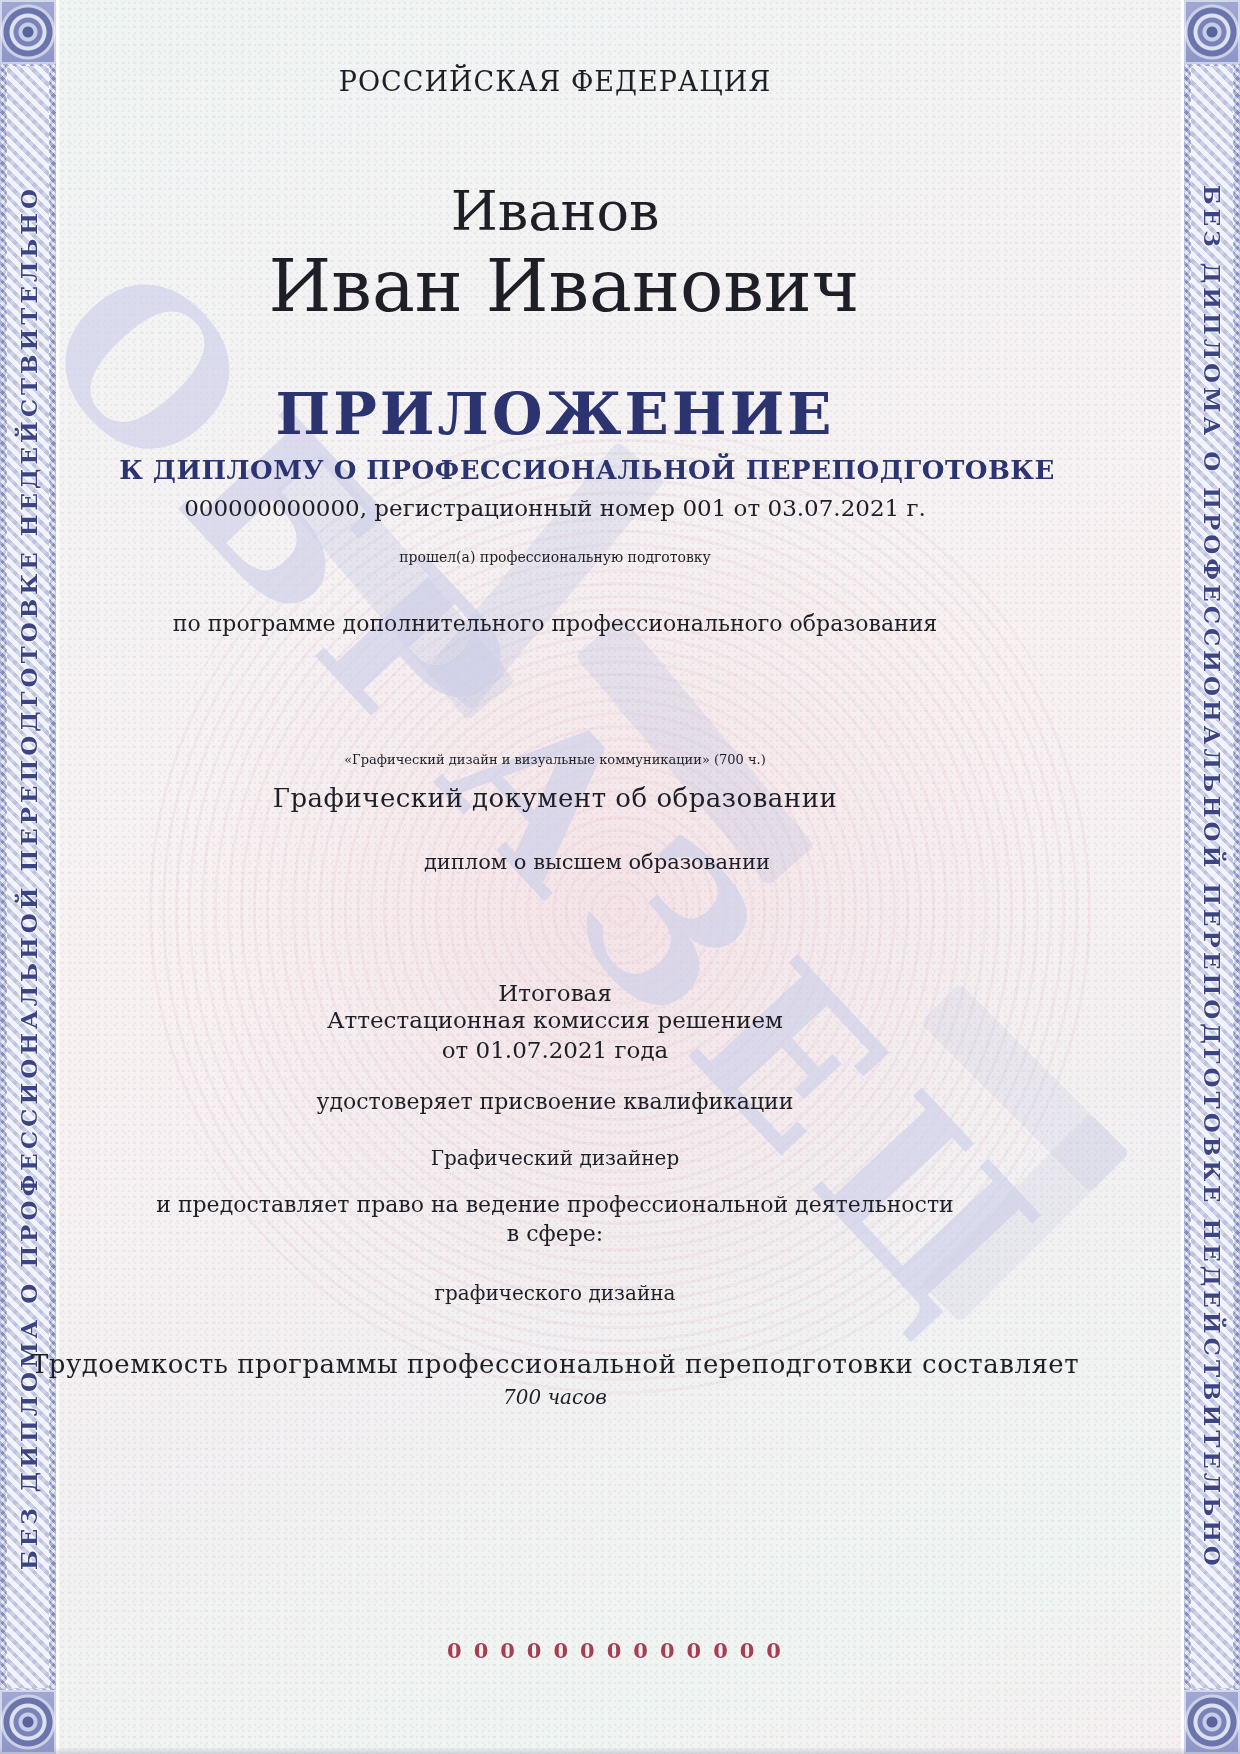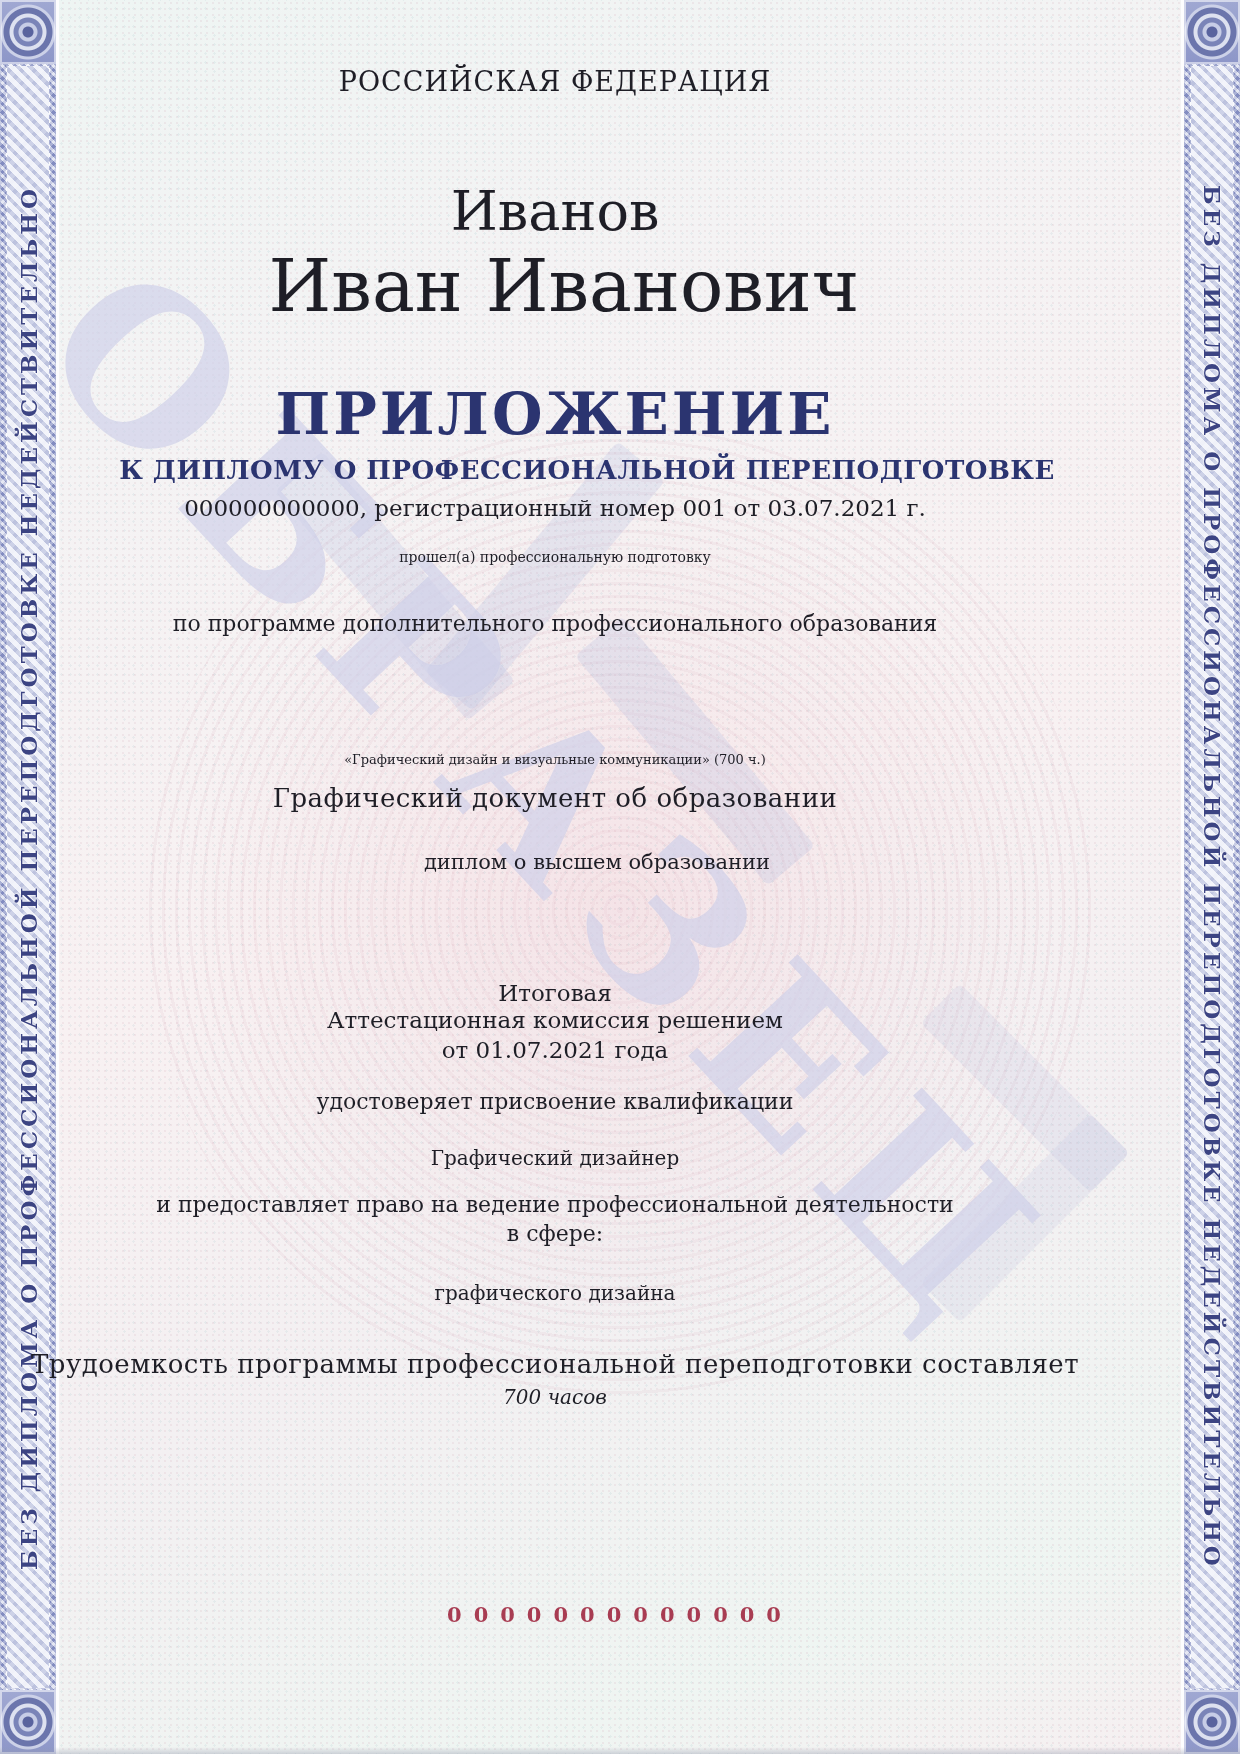--- a/index.html
+++ b/index.html
@@ -94,21 +94,21 @@
   .comm2     {top:1007px;font-size:23px;}
   .comm3     {top:1037px;font-size:23px;}
   .quallbl   {top:1089px;font-size:22px;}
   .qualval   {top:1147px;font-size:20px;}
   .rights1   {top:1192px;font-size:22px;}
   .rights2   {top:1221px;font-size:22px;}
   .sphere    {top:1282px;font-size:20px;}
   .workload  {top:1349px;font-size:26px;letter-spacing:0.5px;}
   .hours     {top:1386px;font-size:20px;font-style:italic;}
   .serial{
-    position:absolute;left:0;width:1240px;top:1602px;text-align:center;z-index:6;
+    position:absolute;left:0;width:1240px;top:1638px;text-align:center;z-index:6;
     font-size:21px;font-weight:bold;letter-spacing:12px;color:#a83c52;
   }
   .page-edge{
     position:absolute;left:0;right:0;bottom:0;height:7px;z-index:7;
     background:linear-gradient(rgba(0,0,0,0),rgba(150,156,175,0.40));
   }
 </style>
 </head>
 <body>
 

